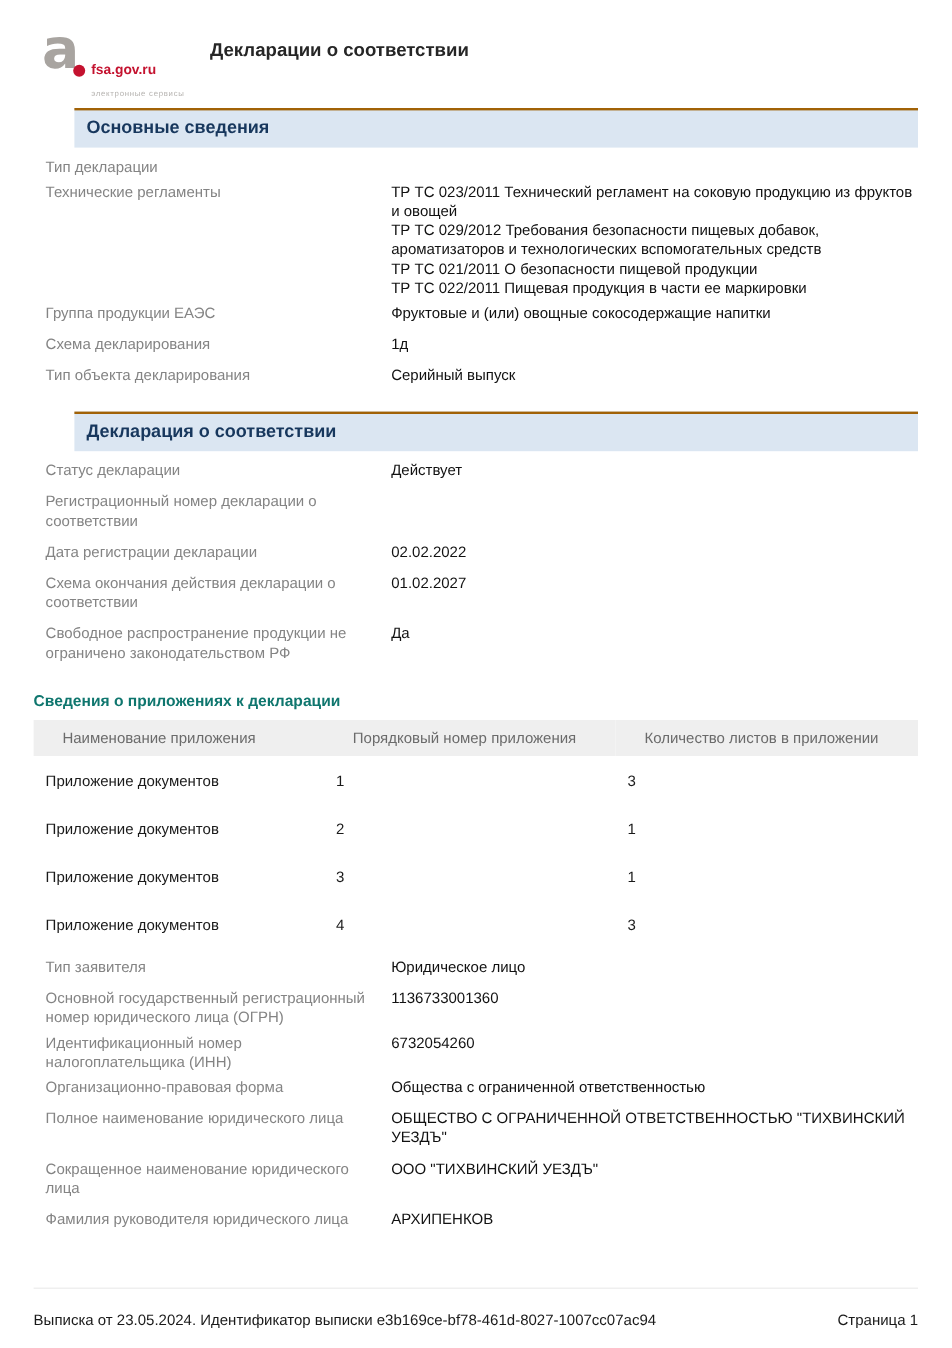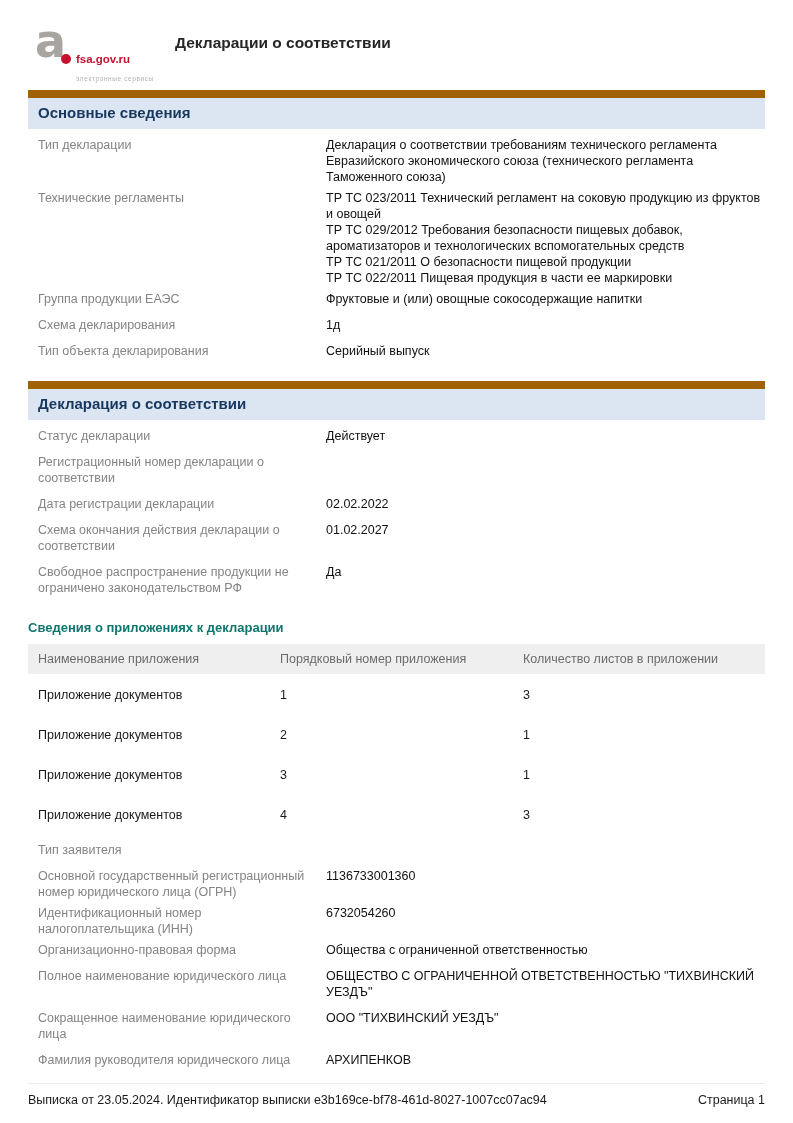--- a/index.html
+++ b/index.html
@@ -62,24 +62,25 @@
     margin-left: 22px;
     margin-top: 6px;
     font-size: 15.5px;
     font-weight: 700;
     color: #262626;
   }
 
   
   .content { padding: 0 28px; }
   .section-bar {
-    border-top: 8px solid #a16207;
+    border-top: 2px solid #a16207;
     background: #dbe6f2;
     padding: 5px 10px 6px 10px;
     margin-top: 6px;
+    margin-left: 34px;
   }
   .section-bar .section-title {
     font-size: 15px;
     font-weight: 700;
     color: #17375d;
     line-height: 20px;
   }
   .section-body { padding: 8px 0 6px 10px; }
 
   .def-row { display: flex; margin-bottom: 10px; }
@@ -108,40 +109,40 @@
     color: #0f766e;
     line-height: 16px;
   }
   .att-table { width: 100%; border-collapse: collapse; margin-top: 8px; }
   .att-table th {
     background: #efefef;
     color: #6b6b6b;
     font-weight: 400;
     font-size: 12.5px;
     text-align: left;
-    padding: 7px 6px 7px 10px;
+    padding: 7px 6px 7px 24px;
     line-height: 16px;
   }
   .att-table td {
     font-size: 12.5px;
     color: #1a1a1a;
     text-align: left;
     vertical-align: top;
     padding: 13px 6px 11px 10px;
     line-height: 16px;
   }
   .att-table .col-name   { width: 242px; }
   .att-table .col-number { width: 243px; }
 
   
   .doc-footer {
     position: absolute;
     left: 28px; right: 28px; bottom: 16px;
     border-top: 1px solid #ececec;
-    padding-top: 9px;
+    padding-top: 19px;
     display: flex;
     justify-content: space-between;
     font-size: 12.5px;
     color: #1a1a1a;
     background: #ffffff;
   }
 </style>
 </head>
 <body>
 
@@ -161,21 +162,20 @@
 
   <div class="content">
 
     <div class="section-bar">
       <div class="section-title">Основные сведения</div>
     </div>
     <div class="section-body">
 
       <div class="def-row tight">
         <div class="def-label">Тип декларации</div>
-        <div class="def-value">Декларация о соответствии требованиям технического регламента Евразийского экономического союза (технического регламента Таможенного союза)</div>
       </div>
 
       <div class="def-row tight">
         <div class="def-label">Технические регламенты</div>
         <div class="def-value">
           <span class="vline">ТР ТС 023/2011 Технический регламент на соковую продукцию из фруктов и овощей</span>
           <span class="vline">ТР ТС 029/2012 Требования безопасности пищевых добавок, ароматизаторов и технологических вспомогательных средств</span>
           <span class="vline">ТР ТС 021/2011 О безопасности пищевой продукции</span>
           <span class="vline">ТР ТС 022/2011 Пищевая продукция в части ее маркировки</span>
         </div>
@@ -258,20 +258,21 @@
           <td>4</td>
           <td>3</td>
         </tr>
       </tbody>
     </table>
 
     <div class="section-body">
 
       <div class="def-row">
         <div class="def-label">Тип заявителя</div>
+        <div class="def-value">Юридическое лицо</div>
       </div>
 
 
       <div class="def-row tight">
         <div class="def-label">Основной государственный регистрационный номер юридического лица (ОГРН)</div>
         <div class="def-value">1136733001360</div>
       </div>
 
       <div class="def-row tight">
         <div class="def-label">Идентификационный номер налогоплательщика (ИНН)</div>

